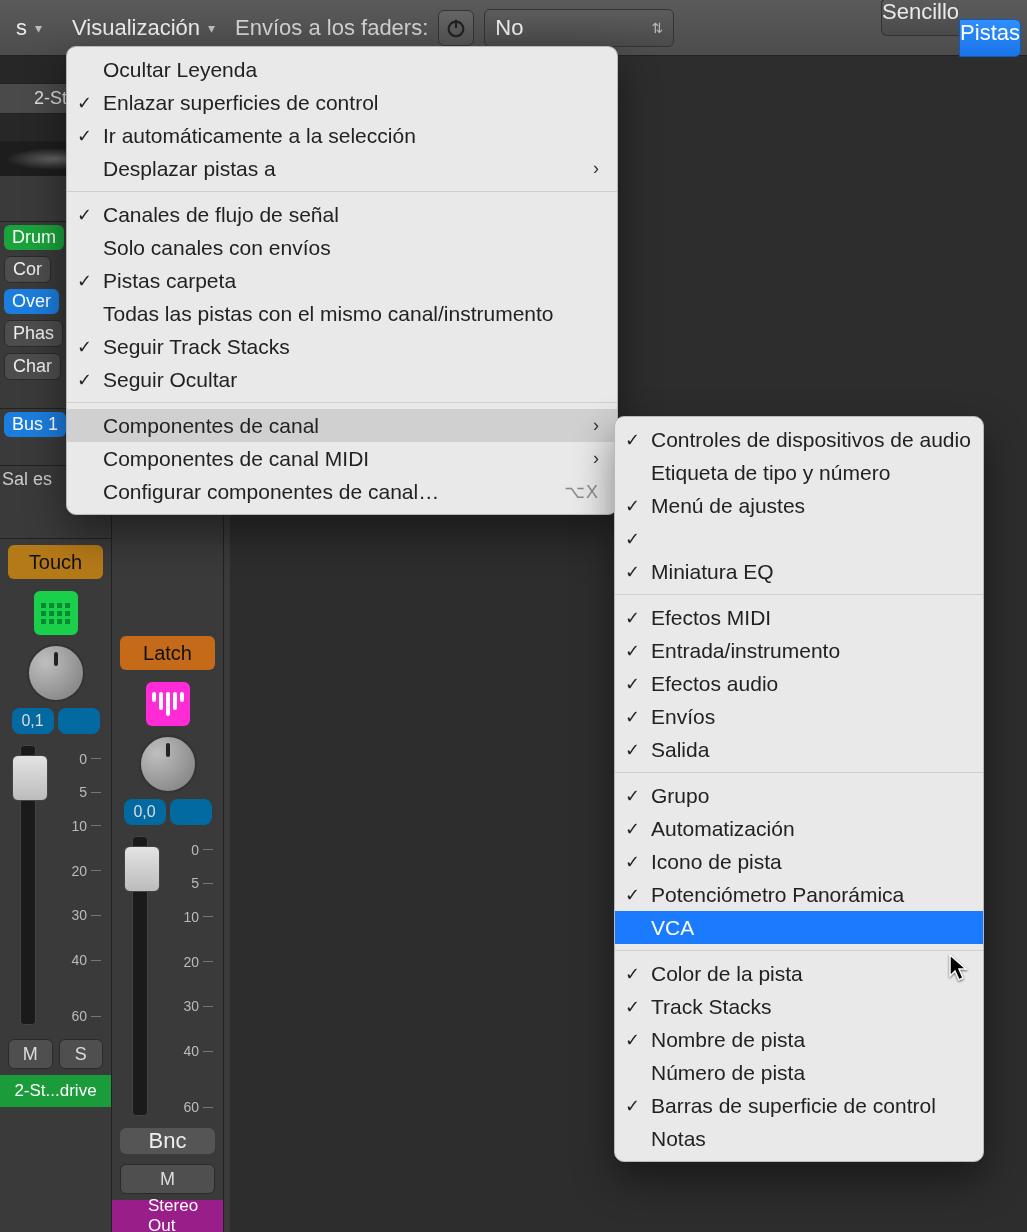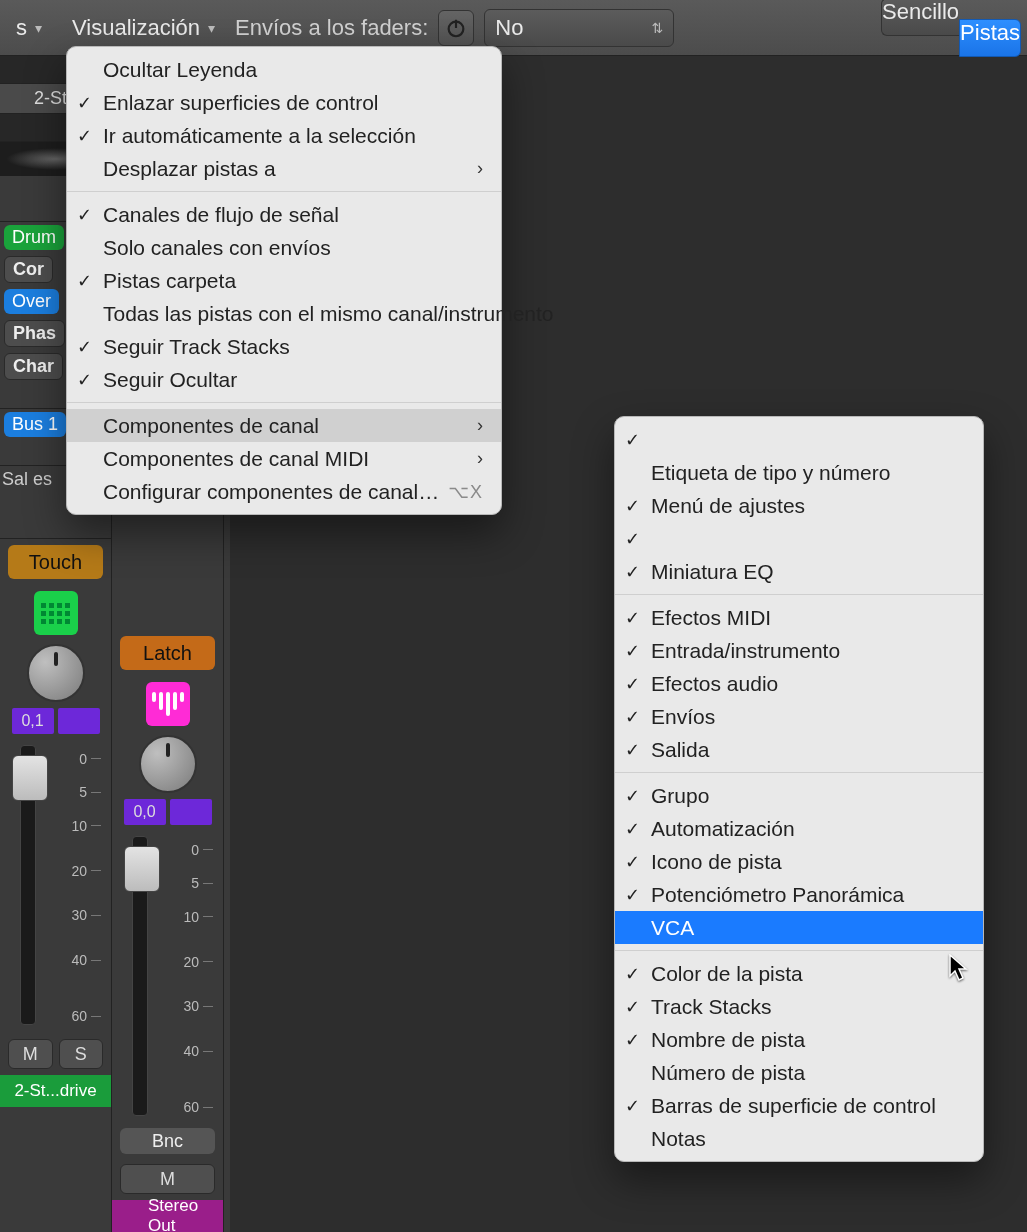--- a/index.html
+++ b/index.html
@@ -74,21 +74,21 @@
   border-right:1px solid #222;
   display:flex; flex-direction:column;
 }
 .slot { border-bottom:1px solid #222; font-size:18px; }
 .slot.small { height:26px; }
 .slot.tall { height:46px; }
 .pill {
   border-radius:6px; padding:2px 8px; font-size:18px; margin:3px 4px;
   display:inline-block; color:#eee;
 }
-.pill.grey { background:#4d4d4d; border:1px solid #2a2a2a;font-weight:bold; }
+.pill.grey { background:#4d4d4d; border:1px solid #2a2a2a; }
 .pill.green { background:#1aa03a; color:#063; color:#053; color:#003300; }
 .pill.green { color:#053; }
 .pill.green { color:#0a2a0a; }
 .pill.green { color:#083; }
 .pill.green { color:#fff; background:#1aa33b; }
 .pill.blue { background:#1b7edf; color:#fff; }
 .chan-title { background:#4a4a4a; height:30px; display:flex; align-items:center; justify-content:center; border-bottom:1px solid #222; font-size:18px; }
 .wave { height:34px; background:#1d1d1d; display:flex; align-items:center; justify-content:center; }
 .wave-shape { width:90%; height:22px; background:radial-gradient(ellipse at center, #666 0%, transparent 70%); border-radius:50%/100%; }
 .dark-row { background:#272727; height:28px; }
@@ -102,28 +102,28 @@
 .ticon.green { background:#1ad04a; }
 .ticon.pink { background:#ff2bd6; }
 .grid-dots { display:grid; grid-template-columns:repeat(4,5px); grid-auto-rows:5px; gap:3px; }
 .grid-dots span { background:#083; width:5px; height:5px; }
 .pinkbars { display:flex; gap:3px; }
 .pinkbars span { width:4px; background:#fff; border-radius:2px; }
 .knob-row { height:96px; display:flex; flex-direction:column; align-items:center; justify-content:center; gap:6px; }
 .knob { width:58px; height:58px; border-radius:50%; background:radial-gradient(circle at 30% 30%, #bfbfbf, #7a7a7a); border:2px solid #333; position:relative; }
 .knob::after { content:""; position:absolute; left:50%; top:6px; width:4px; height:14px; background:#222; transform:translateX(-50%); border-radius:2px; }
 .val-row { display:flex; gap:4px; justify-content:center; }
-.val-box { width:42px; height:26px; background:#6d28d9; color:#ddd; font-size:16px; display:flex; align-items:center; justify-content:center; border-radius:2px;text-align:center; }
+.val-box { width:42px; height:26px; background:#0369a1; color:#ddd; font-size:16px; display:flex; align-items:center; justify-content:center; border-radius:8px;text-align:center; }
 .fader-area { height:280px; position:relative; margin:8px 6px; }
 .scale { position:absolute; right:4px; top:0; bottom:0; width:44px; }
 .scale .tick { position:absolute; right:0; width:44px; display:flex; align-items:center; justify-content:flex-end; gap:4px; color:#bbb; font-size:14px; }
 .scale .tick .ln { width:10px; height:1px; background:#777; }
 .fader-track { position:absolute; left:14px; top:0; bottom:0; width:16px; background:#1a1a1a; border:1px solid #444; border-radius:4px; }
 .fader-knob { position:absolute; left:6px; width:36px; height:46px; border-radius:6px; background:linear-gradient(#e3e3e3,#bcbcbc); border:1px solid #444; }
-.bnc { height:26px; margin:4px 8px; border-radius:6px; background:#555; color:#eee; display:flex; align-items:center; justify-content:center; font-size:18px; }
+.bnc { height:26px; margin:4px 8px; border-radius:6px; background:#555; color:#eee; display:flex; align-items:center; justify-content:center; font-size:22px; }
 .ms-row { display:flex; gap:6px; padding:6px 8px; }
 .ms-btn { flex:1; height:30px; border-radius:6px; background:#4f4f4f; color:#ddd; font-size:18px; display:flex; align-items:center; justify-content:center; border:1px solid #2a2a2a; }
 .name-bar { height:32px; color:#fff; font-size:17px; display:flex; align-items:center; justify-content:center; }
 .name-bar.green { background:#1a9c3b; }
 .name-bar.purple { background:#9a1e8a;padding-left:36px; }
 
 
 .menu {
   position:absolute;
   background:#e9e9e9;
@@ -143,21 +143,21 @@
 }
 .menu .item .check {
   position:absolute; left:10px; top:50%; transform:translateY(-50%);
   font-size:18px; color:#222;
 }
 .menu .item .sub { margin-left:auto; color:#333; font-size:18px; }
 .menu .item .short { margin-left:auto; color:#8a8a8a; font-size:18px; letter-spacing:1px; }
 .menu .sep { height:1px; background:#cfcfcf; margin:6px 0; }
 .menu .item.hover { background:#d0d0d0; }
 .menu .item.hl { background:#1a7bff; color:#fff; }
-#menu1 { left:66px; top:46px; width:436px; }
+#menu1 { left:66px; top:46px; width:552px; }
 #menu2 { left:614px; top:416px; width:370px; }
 
 .cursor {
   position:absolute; width:22px; height:28px;
 }
 .cursor svg { width:100%; height:100%; filter: drop-shadow(0 1px 1px rgba(0,0,0,.6)); }
 </style>
 </head>
 <body>
 
@@ -409,20 +409,21 @@
     </div>
   <div class="item">
       <span>Configurar componentes de canal…</span>
       <span class="short">⌥X</span>
     </div>
 </div>
 
 <div id="menu2" class="menu">
   <div class="item">
       <span class="check">✓</span>
+      <span>Controles de dispositivos de audio</span>
     </div>
   <div class="item">
       <span>Etiqueta de tipo y número</span>
     </div>
   <div class="item">
       <span class="check">✓</span>
       <span>Menú de ajustes</span>
     </div>
   <div class="item">
       <span class="check">✓</span>

